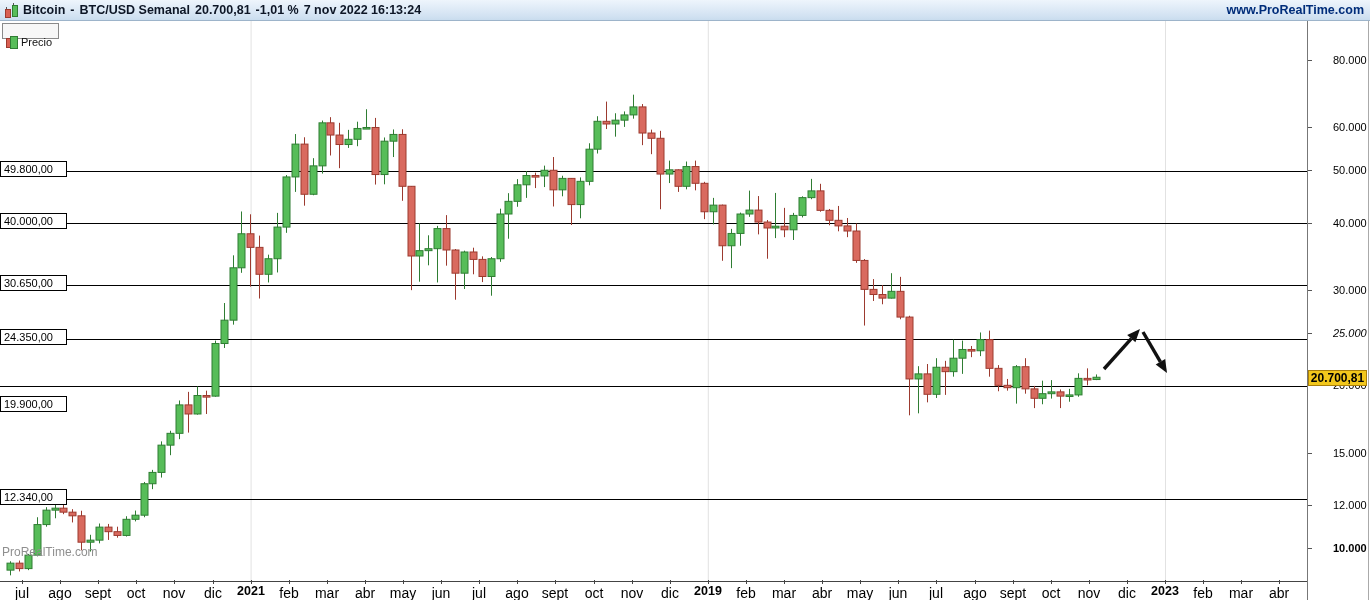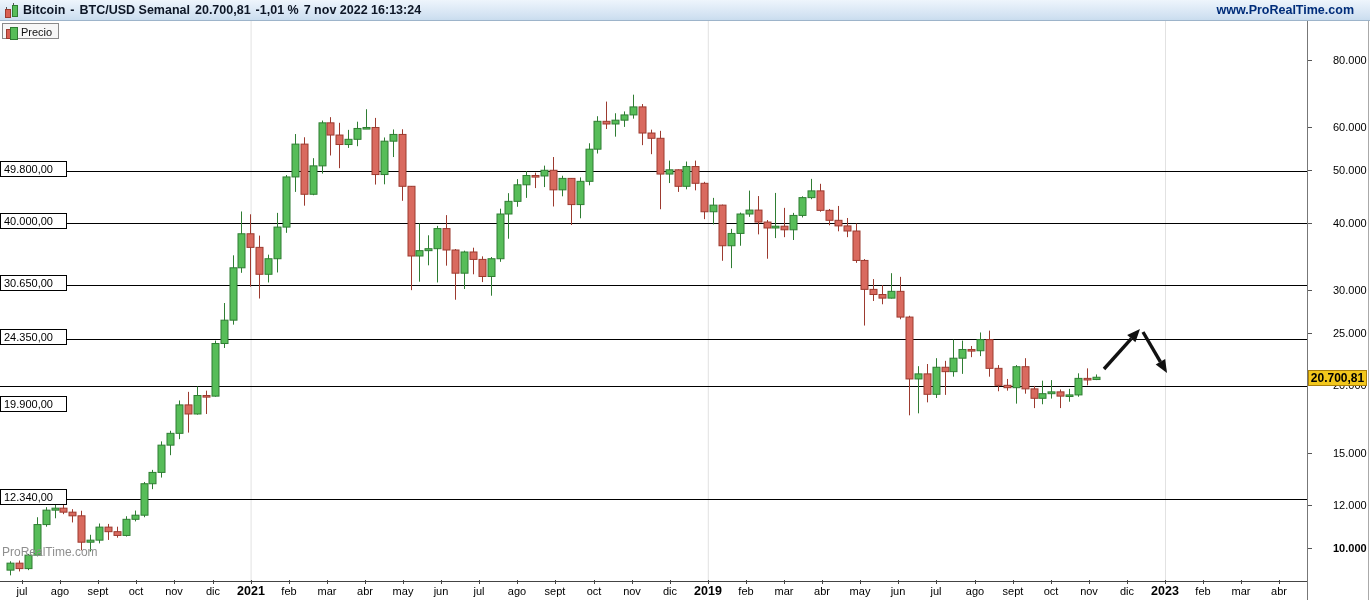--- a/index.html
+++ b/index.html
@@ -14,26 +14,26 @@
     background:linear-gradient(#eef5fc, #d2e2f2 80%, #c9dcee);
     border-bottom:1px solid #9db4ca;
     display:flex;align-items:center;box-sizing:border-box;
     font-size:12.5px;font-weight:bold;color:#0d1626;white-space:nowrap;
   }
   #titlebar .candle-glyph{position:relative;width:16px;height:15px;margin:0 4px 0 3px;flex:0 0 auto;}
   .candle-glyph .cg-wick{position:absolute;width:1px;background:#555;}
   .candle-glyph .cg-red{position:absolute;left:2px;top:6px;width:4px;height:7px;background:#d95f52;border:1px solid #9c3a2f;}
   .candle-glyph .cg-green{position:absolute;left:9px;top:2px;width:4px;height:10px;background:#57bd59;border:1px solid #2f7d33;}
   #titlebar .tpart{margin-right:5px;}
-  #titlebar .website{margin-left:auto;padding-right:16px;color:#002d7a;text-align:right;}
+  #titlebar .website{margin-left:auto;padding-right:6px;color:#002d7a;text-align:right;}
   
   #legend{
     position:absolute;left:2px;top:23px;height:16px;z-index:30;
     background:#f7f7f7;border:1px solid #8a8a8a;
-    display:flex;align-items:flex-end;padding:0 6px 0 3px;box-sizing:border-box;
+    display:flex;align-items:flex-start;padding:12px 6px 0 3px;box-sizing:border-box;
     font-size:11px;color:#111;
   }
   #legend .mini-icon{position:relative;width:11px;height:11px;margin-right:4px;flex:0 0 auto;}
   #legend .mini-icon .mi-red{position:absolute;left:0;top:2px;width:4px;height:8px;background:#d95f52;border:0.5px solid #9c3a2f;}
   #legend .mini-icon .mi-green{position:absolute;left:4px;top:0;width:6px;height:11px;background:#57bd59;border:0.5px solid #2f7d33;}
   
   #plot{position:absolute;left:0;top:21px;width:1370px;height:452px;}
   #chart-svg{position:absolute;left:0;top:0;}
   .level-label{
     position:absolute;left:0;width:62px;height:14px;z-index:20;
@@ -54,21 +54,21 @@
     font-size:12px;font-weight:bold;color:#000;text-align:center;line-height:14px;
   }
   
   #xaxis{
     position:absolute;left:0;top:581px;width:1307px;height:19px;
     border-top:1px solid #444;box-sizing:border-box;
   }
   .xtick-mark{position:absolute;top:-2px;width:1px;height:4px;background:#444;}
   .xtick-label{
     position:absolute;top:3px;width:44px;margin-left:-22px;text-align:center;
-    font-size:11px;color:#000;
+    font-size:14px;color:#000;
   }
   .xtick-label.bold{font-weight:bold;font-size:12.5px;top:2px;}
   
   #watermark{
     position:absolute;left:2px;top:545px;z-index:15;
     font-size:12px;color:#8f8f8f;
   }
 </style>
 </head>
 <body>
@@ -620,21 +620,21 @@
     <div class="ytick-label" style="top: 33px;">80.000</div>
     <div class="ytick-mark" style="top: 106px;"></div>
     <div class="ytick-label" style="top: 100px;">60.000</div>
     <div class="ytick-mark" style="top: 149px;"></div>
     <div class="ytick-label" style="top: 143px;">50.000</div>
     <div class="ytick-mark" style="top: 202px;"></div>
     <div class="ytick-label" style="top: 196px;">40.000</div>
     <div class="ytick-mark" style="top: 269px;"></div>
     <div class="ytick-label" style="top: 263px;">30.000</div>
     <div class="ytick-mark" style="top: 312px;"></div>
-    <div class="ytick-label" style="top: 306px;">25.000</div>
+    <div class="ytick-label" style="top: 306px; font-style: italic;">25.000</div>
     <div class="ytick-mark" style="top: 364px;"></div>
     <div class="ytick-label" style="top: 358px;">20.000</div>
     <div class="ytick-mark" style="top: 432px;"></div>
     <div class="ytick-label" style="top: 426px;">15.000</div>
     <div class="ytick-mark" style="top: 484px;"></div>
     <div class="ytick-label" style="top: 478px;">12.000</div>
     <div class="ytick-mark" style="top: 527px;"></div>
     <div class="ytick-label bold" style="top: 521px;">10.000</div>
   </div>
 <div id="price-tag" style="top: 370px;">20.700,81</div>

